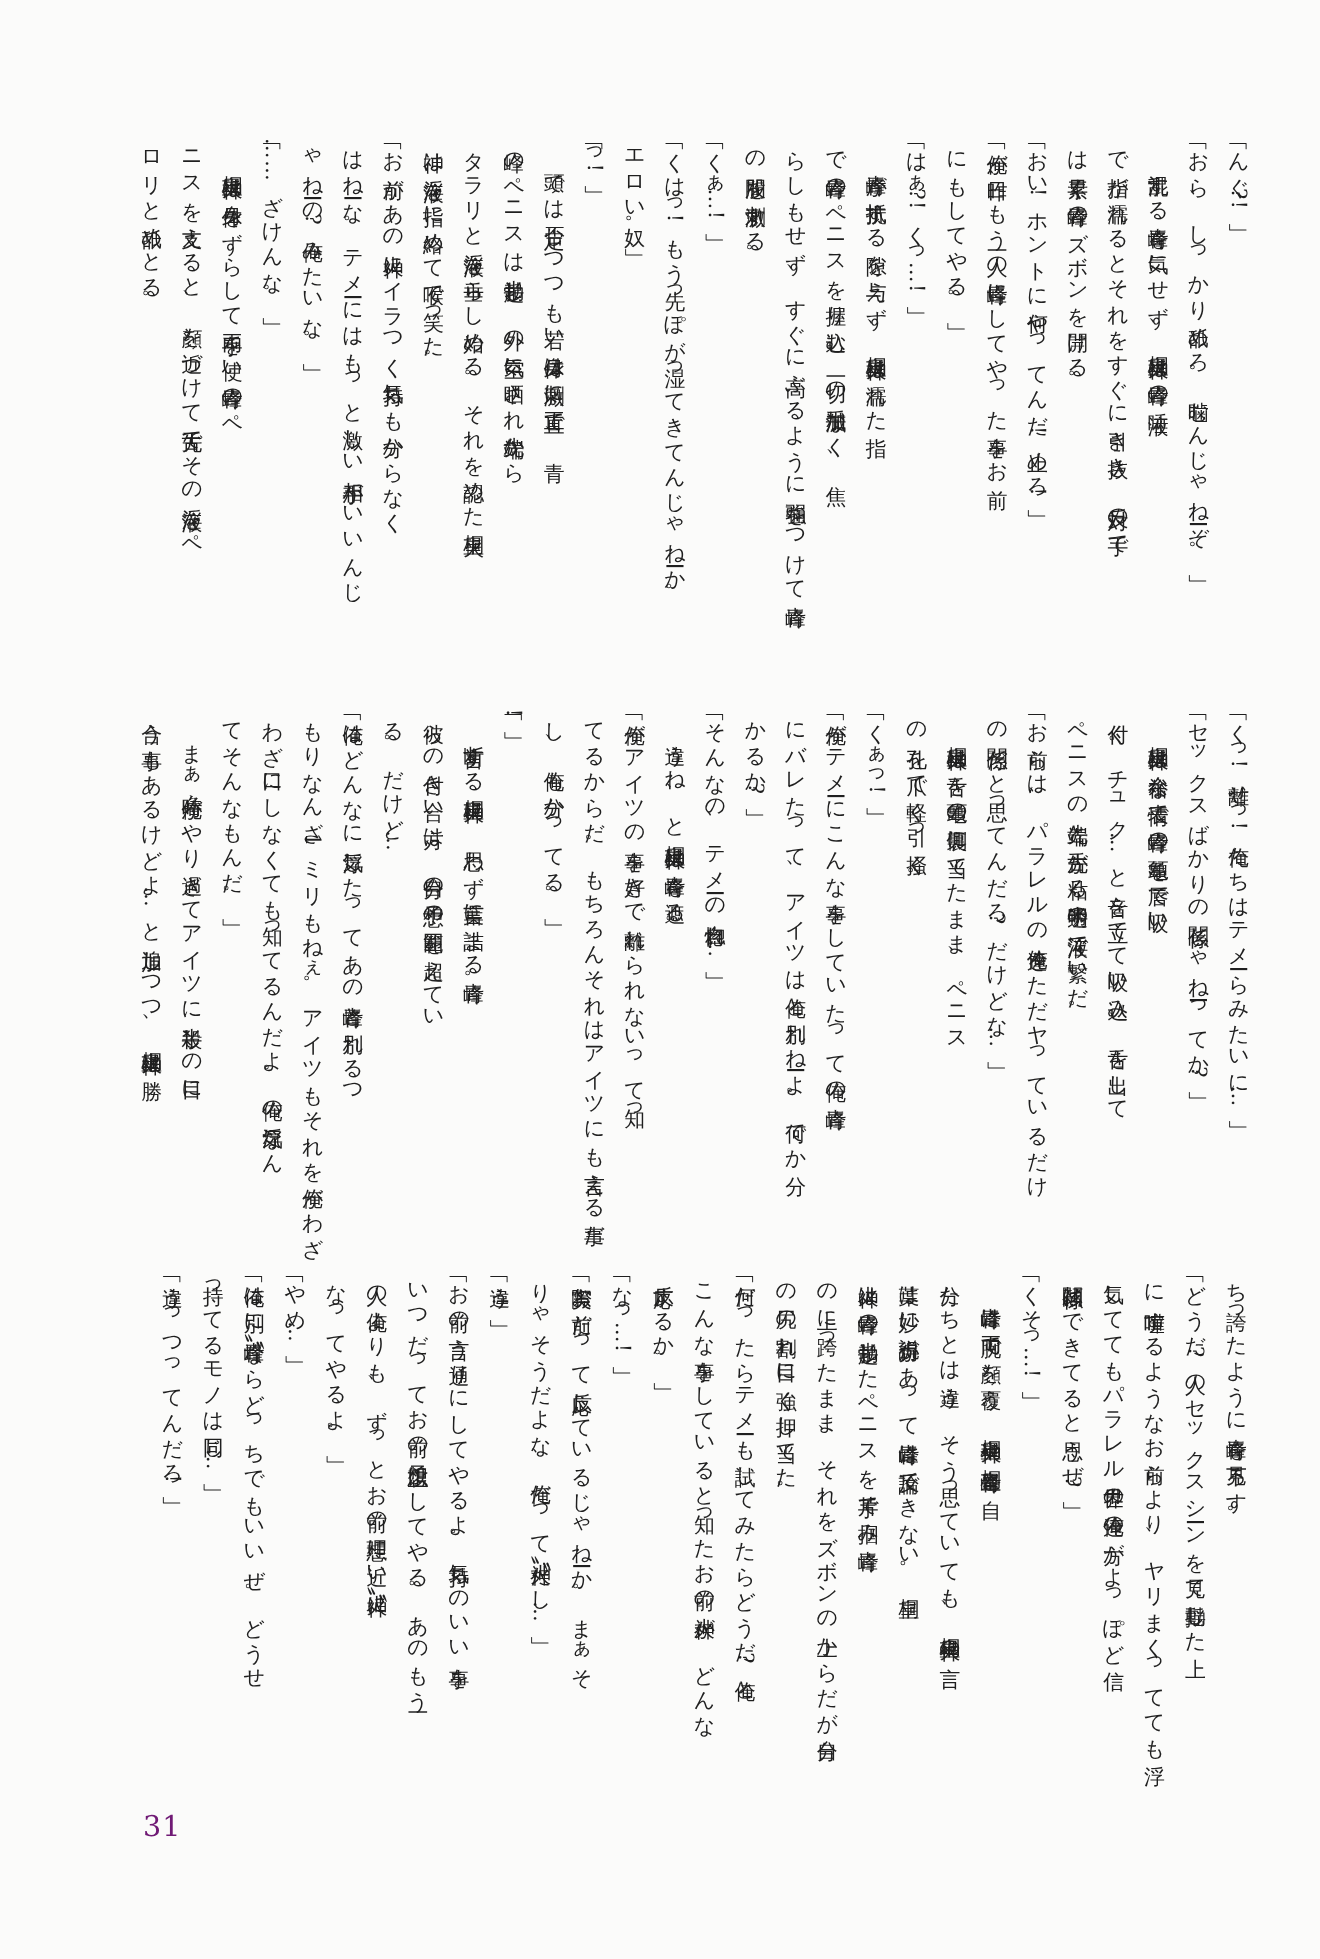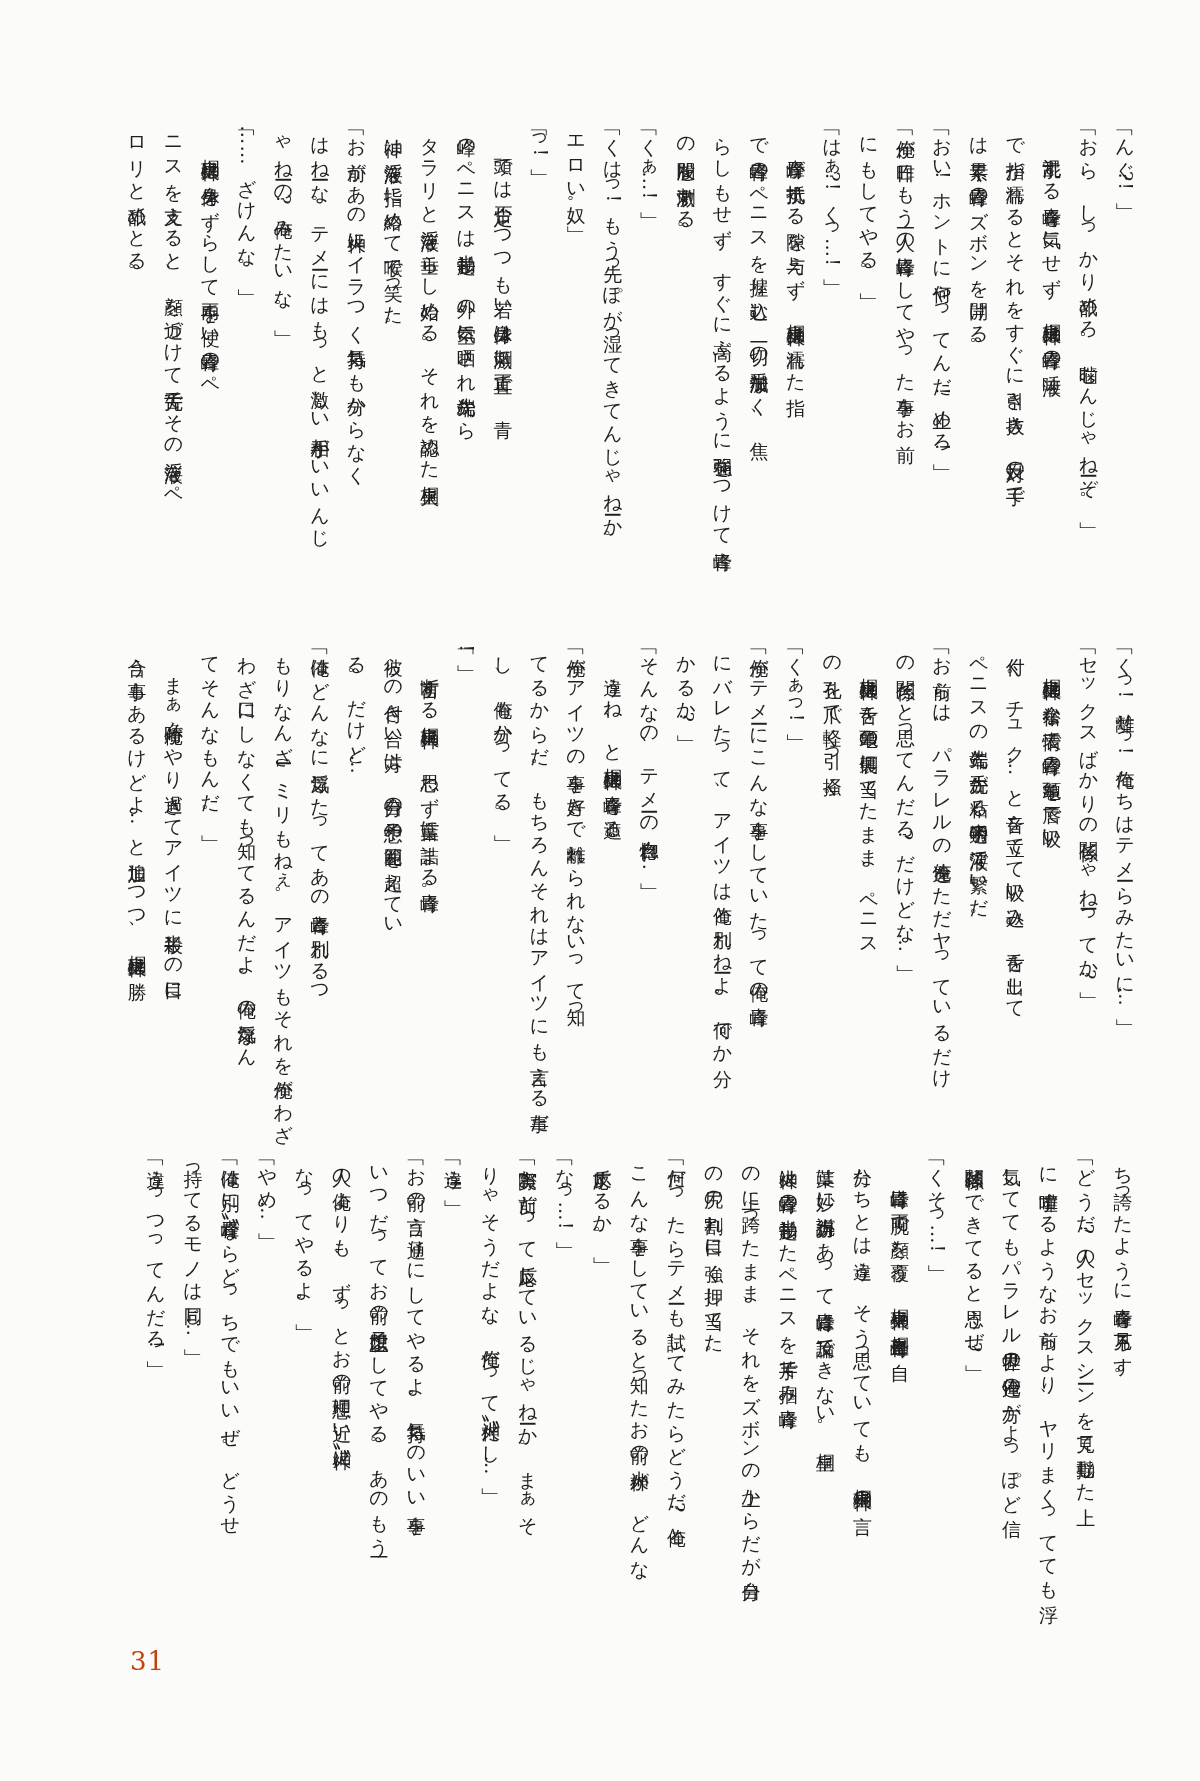--- a/index.html
+++ b/index.html
@@ -39,21 +39,21 @@
   #block-0 { top: 124px;  right: 56px; height: 472px; }
   #block-1 { top: 643px;  right: 56px; height: 472px; }
   #block-2 { top: 1154px; right: 58px; height: 472px; }
   #block-2 p { line-height: 37.2px; }
   .page-number {
     position: absolute;
     left: 130px;
     top: 1646px;
     font-size: 26px;
     letter-spacing: 1px;
-    color: #c2410c;
+    color: #701a75;
   }
 </style>
 </head>
 <body>
 
 <div class="page">
 
   <div class="tblock" id="block-0">
       <p>「んぐ?!」</p>
       <p>「おら、しっかり舐めろ。噛むんじゃねーぞ。」</p>

